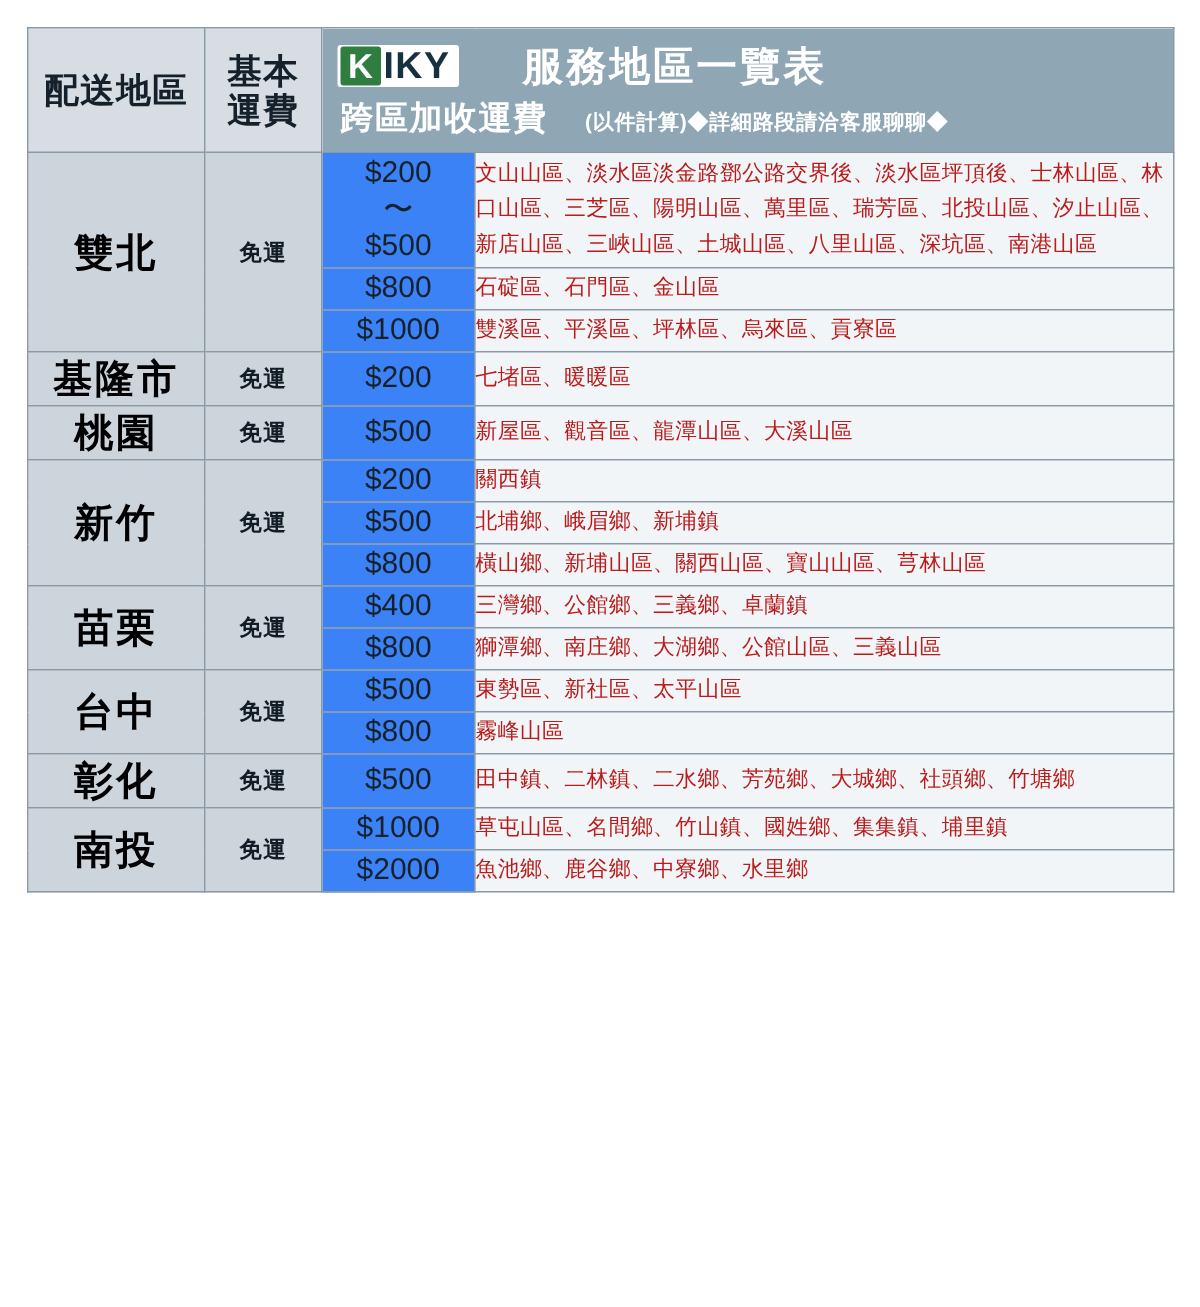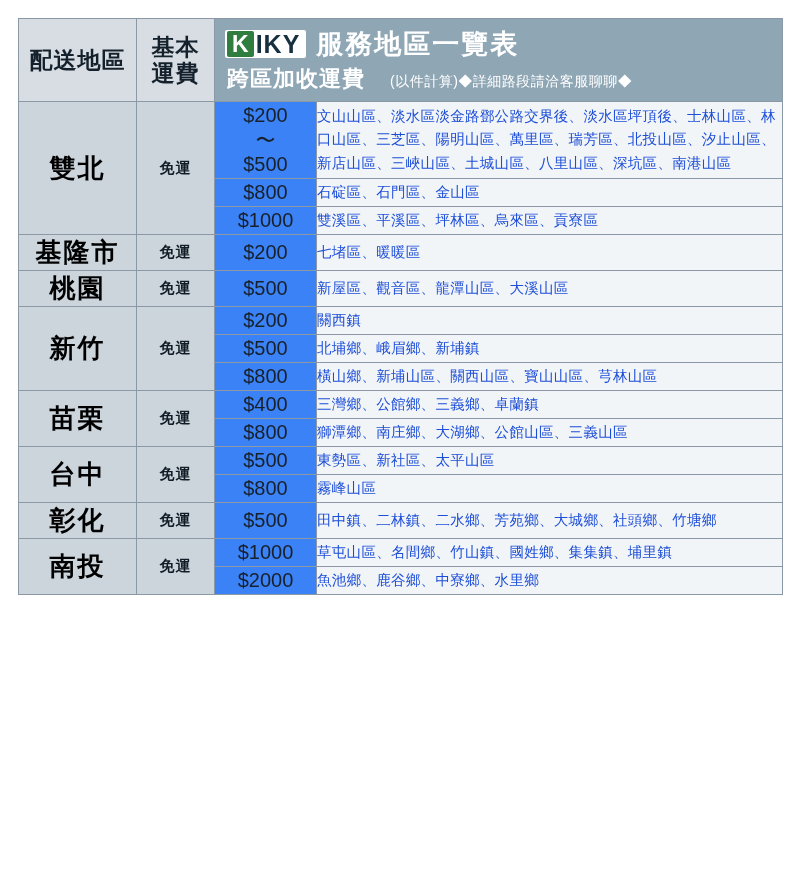--- a/index.html
+++ b/index.html
@@ -76,37 +76,38 @@
     font-weight: bold;
     font-size: 25px;
     letter-spacing: 1px;
     line-height: 26px;
   }
   .banner-title {
     font-size: 27px;
     font-weight: bold;
     color: #ffffff;
     letter-spacing: 2px;
+    margin-left: 32px;
   }
   .banner-bottom {
     display: flex;
     align-items: baseline;
     padding: 0 0 7px 12px;
     color: #ffffff;
     white-space: nowrap;
     gap: 25px;
   }
   .banner-sub-main {
     font-size: 22px;
     font-weight: bold;
     letter-spacing: 1px;
   }
   .banner-sub-small {
     font-size: 14px;
-    font-weight: normal;
+    font-weight: bold;
     letter-spacing: 0.5px;
   }
 
   
   .c-region {
     background: #ccd5dc;
     text-align: center;
     font-size: 26px;
     font-weight: bold;
     color: #000000;
@@ -130,21 +131,21 @@
   }
   .c-price .tilde {
     display: block;
     font-size: 20px;
     line-height: 1.0;
     margin: 1px 0;
   }
   .c-areas {
     background: #f2f5f7;
     font-size: 14.5px;
-    color: #1d4ed8;
+    color: #b91c1c;
     line-height: 1.62;
     padding: 6px 9px 6px 10px;
     letter-spacing: 0.3px;
   }
   .row-tall .c-areas { line-height: 1.6; }
 </style>
 </head>
 <body>
 
 <div class="sheet">

